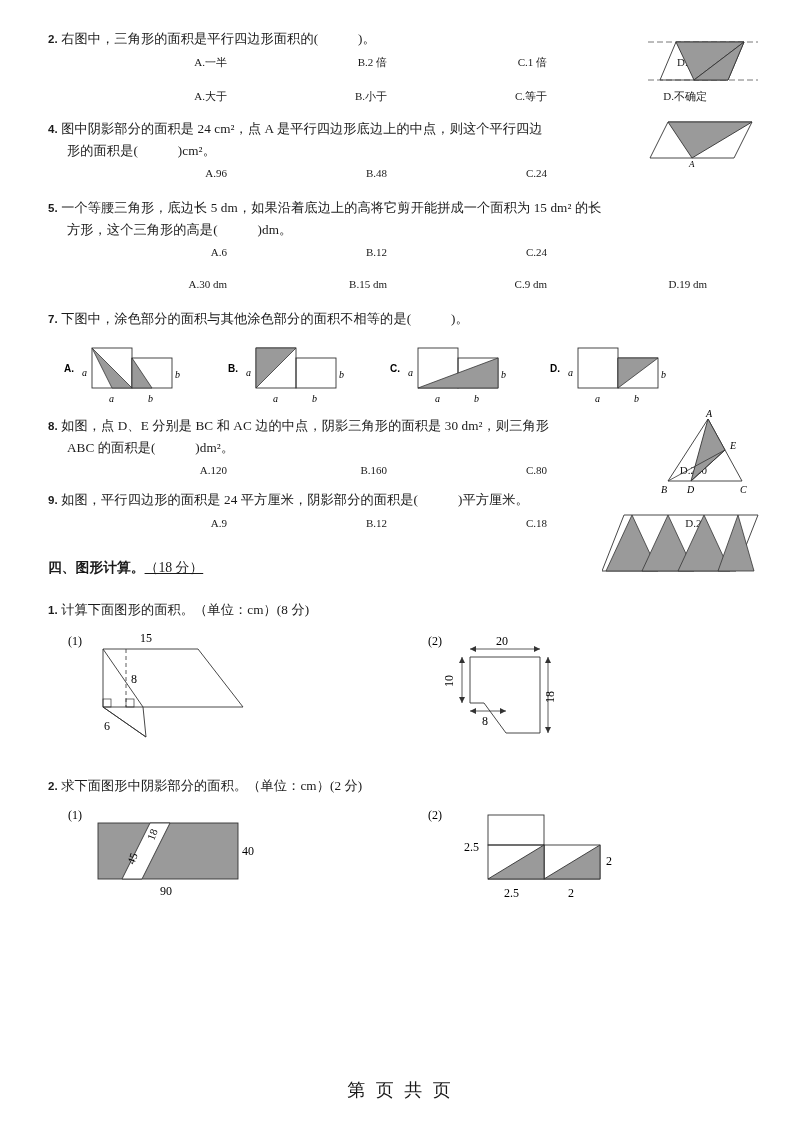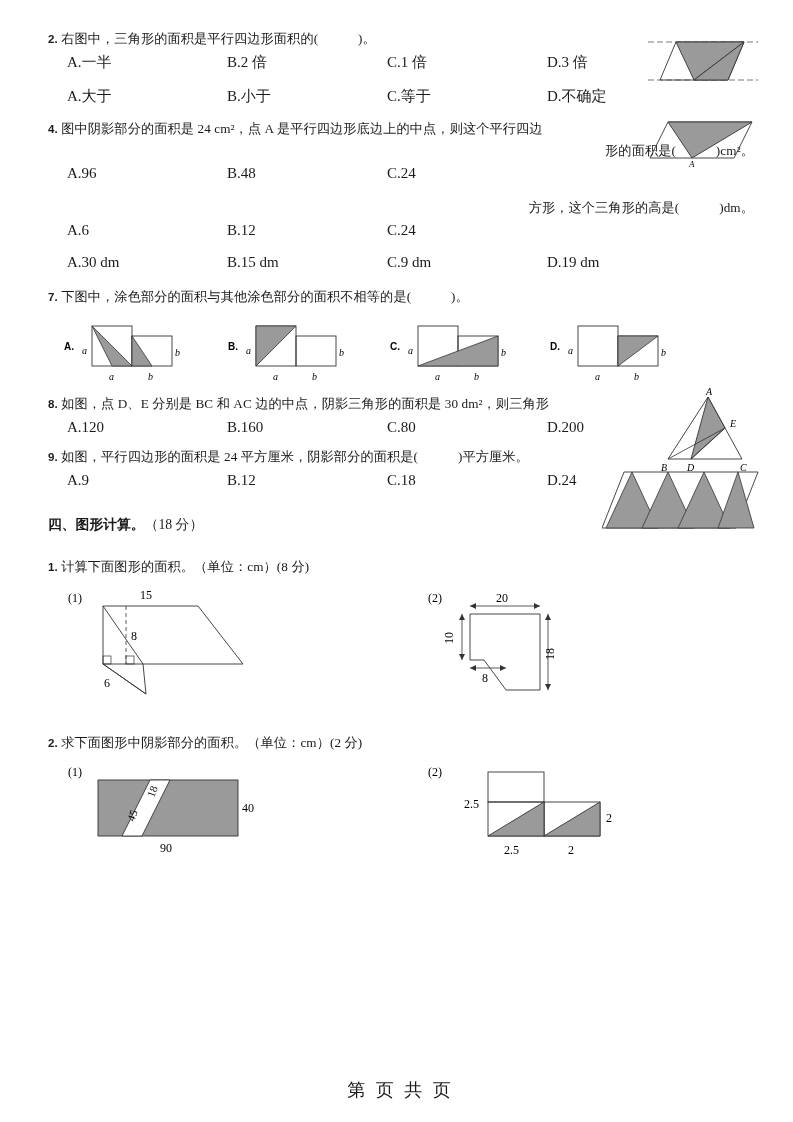--- a/index.html
+++ b/index.html
@@ -36,43 +36,43 @@
     line-height: 21px;
     letter-spacing: 0.1px;
   }
   .qnum {
     font-family: "Liberation Sans", sans-serif;
     font-weight: bold;
     font-size: 11.5px;
   }
   .indent {
     padding-left: 19px;
-    text-align: right;
   }
   .opts {
     display: flex;
-    font-size: 15px;
+    font-size: 11px;
     line-height: 20px;
     padding-left: 19px;
     margin-top: 2px;
+    text-align: right;
   }
   .opts > span {
     display: block;
   }
   .ow4 > span { width: 160px; }
   .ow3 > span { width: 160px; }
 
   .sec-title {
     font-size: 13.8px;
     font-weight: bold;
     font-family: "Liberation Sans", sans-serif;
     margin-top: 14px;
     margin-bottom: 10px;
   }
-  .sec-title .ptsn { font-weight: normal; font-family: "Liberation Serif", serif; }
+  .sec-title .ptsn { font-weight: normal; font-family: "Liberation Serif", serif; text-decoration: underline; }
 
   
   .fig2 { position: absolute; right: -4px; top: 0px; width: 110px; height: 60px; }
 
   
   .fig-abs { position: absolute; }
 
   .footer {
     position: absolute;
     left: 0;
@@ -135,20 +135,24 @@
       <div class="fig-abs" style="right:-4px; top:-2px; width:110px; height:52px;">
         <svg width="110" height="52" viewBox="0 0 110 52">
           <polygon points="20,6 104,6 86,42 2,42" fill="none" stroke="#333" stroke-width="0.9"></polygon>
           <polygon points="20,6 104,6 44,42" fill="#9a9a9a" stroke="#333" stroke-width="0.9"></polygon>
           <text x="41" y="51" font-family="Liberation Serif, serif" font-style="italic" font-size="9">A</text>
         </svg>
       </div>
     </div>
 
     <div class="q" style="margin-top:14px;">
+      <div class="qline">
+        <span class="qnum">5.</span>
+        <span>一个等腰三角形，底边长 5 dm，如果沿着底边上的高将它剪开能拼成一个面积为 15 dm² 的长</span>
+      </div>
       <div class="qline indent">方形，这个三角形的高是(　　　)dm。</div>
       <div class="opts ow3">
         <span>A.6</span>
         <span>B.12</span>
         <span>C.24</span>
       </div>
     </div>
 
     <div class="q" style="margin-top:12px;">
       <div class="opts ow4">
@@ -219,20 +223,21 @@
           </svg>
         </div>
       </div>
     </div>
 
     <div class="q" style="margin-top:4px;">
       <div class="qline">
         <span class="qnum">8.</span>
         <span>如图，点 D、E 分别是 BC 和 AC 边的中点，阴影三角形的面积是 30 dm²，则三角形</span>
       </div>
+      <div class="qline indent">ABC 的面积是(　　　)dm²。</div>
       <div class="opts ow4">
         <span>A.120</span>
         <span>B.160</span>
         <span>C.80</span>
         <span>D.200</span>
       </div>
       <div class="fig-abs" style="right:-8px; top:-6px; width:120px; height:90px;">
         <svg width="120" height="90" viewBox="0 0 120 90">
           <polygon points="66,10 100,72 26,72" fill="none" stroke="#333" stroke-width="0.9"></polygon>
           <polygon points="66,10 83,41 49,72" fill="#9a9a9a" stroke="#333" stroke-width="0.9"></polygon>

